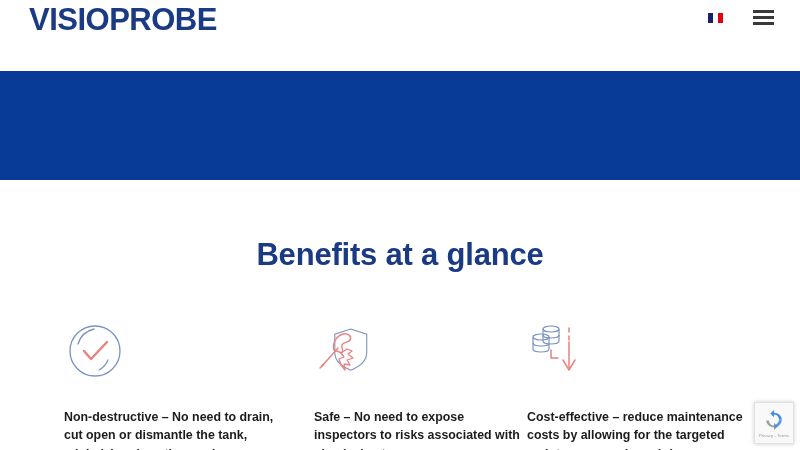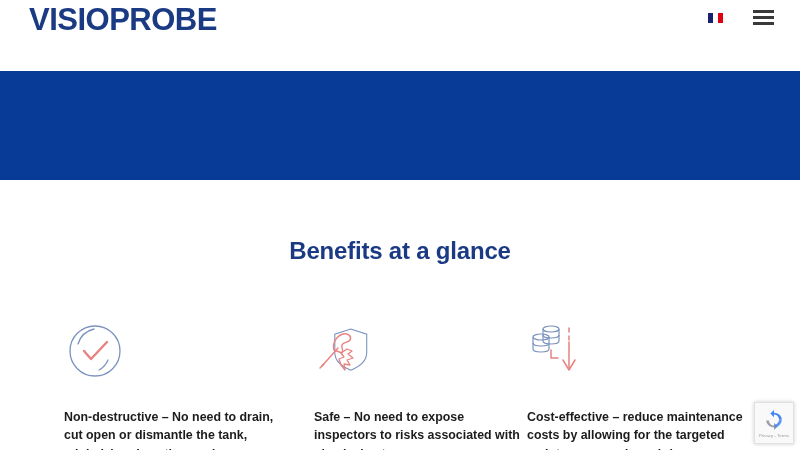--- a/index.html
+++ b/index.html
@@ -80,21 +80,21 @@
     letter-spacing: -0.3px;
     line-height: 42px;
     white-space: nowrap;
   }
 
   
   .benefits { position: absolute; left:0; top: 180px; width: 800px; }
   .benefits-title {
     text-align: center;
     margin-top: 57px;
-    font-size: 24px;
+    font-size: 31px;
     font-weight: 700;
     color: #1b3a84;
     letter-spacing: -0.2px;
   }
   .cards {
     position: absolute; left: 0; top: 140px;
     width: 800px;
     display: flex;
   }
   .card { width: 213px; }

